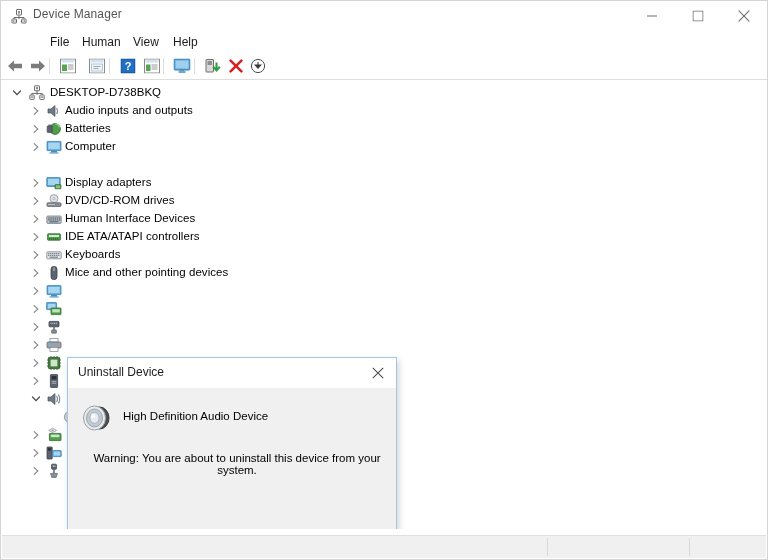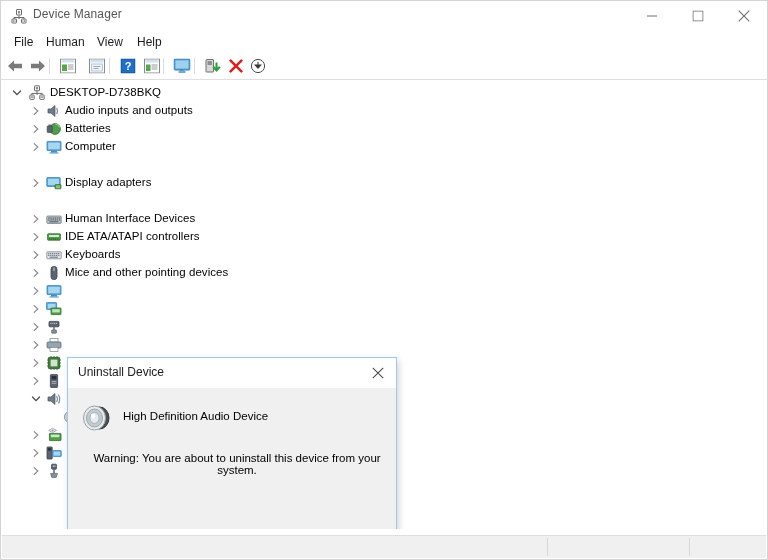--- a/index.html
+++ b/index.html
@@ -15,21 +15,21 @@
   
   .titlebar{position:absolute;left:0;top:0;width:766px;height:30px;background:#ffffff;}
   .title-icon{position:absolute;left:10px;top:7px;width:16px;height:16px;}
   .title-text{position:absolute;left:32px;top:6px;font-size:12px;color:#555;letter-spacing:.1px;}
   .wbtn{position:absolute;top:0;width:46px;height:30px;cursor:default;}
   .wbtn svg{position:absolute;left:50%;top:50%;transform:translate(-50%,-50%);}
   .wbtn.min{right:92px;} .wbtn.max{right:46px;} .wbtn.close{right:0;}
 
   
   .menubar{position:absolute;left:0;top:30px;width:766px;height:22px;background:#ffffff;}
-  .menu-item{position:absolute;top:3px;font-size:12px;color:#1b1b1b;padding:1px 5px;cursor:default;}
+  .menu-item{position:absolute;top:3px;font-size:12px;color:#1b1b1b;padding:1px 5px;cursor:default;margin-left:36px;}
 
   
   .toolbar{position:absolute;left:0;top:52px;width:766px;height:26px;background:#ffffff;
            border-bottom:1px solid #dedede;}
   .tb{position:absolute;top:3px;width:20px;height:20px;cursor:default;}
   .tb svg,.tb .gly{position:absolute;left:50%;top:50%;transform:translate(-50%,-50%);}
   .tbsep{position:absolute;top:5px;width:1px;height:16px;background:#dcdcdc;}
 
   
   .treepane{position:absolute;left:1px;top:79px;width:764px;height:449px;background:#ffffff;overflow:hidden;}
@@ -262,20 +262,36 @@
         <svg width="16" height="16" viewBox="0 0 16 16">
           <rect x="0.8" y="2.6" width="13.4" height="8.8" rx="0.6" fill="#5aa7dd" stroke="#3a7fb0" stroke-width="0.8"></rect>
           <rect x="2" y="3.8" width="11" height="6.2" fill="#a6d6f0"></rect>
           <rect x="9" y="9.6" width="6" height="4.2" rx="0.5" fill="#4f9e4a" stroke="#35682f" stroke-width="0.7"></rect>
           <path d="M10 11 H14 M10 12.4 H14" stroke="#bfe3bc" stroke-width="0.7"></path>
         </svg>
       </span>
       <span class="nlabel" style="left:63px">Display adapters</span>
     </div>
 
+    <div class="row" style="top:112px">
+      <span class="chev" style="left:29px">
+        <svg width="10" height="10" viewBox="0 0 10 10">
+            <path d="M3.2 1.6 L6.8 5 L3.2 8.4" stroke="#8a8a8a" stroke-width="1.2" fill="none" stroke-linecap="round"></path>
+          </svg>
+      </span>
+      <span class="nicon" style="left:44px">
+        <svg width="16" height="16" viewBox="0 0 16 16">
+          <circle cx="8" cy="5.6" r="4" fill="#dfe3e7" stroke="#8d939a" stroke-width="0.8"></circle>
+          <circle cx="8" cy="5.6" r="1.1" fill="#ffffff" stroke="#8d939a" stroke-width="0.6"></circle>
+          <rect x="1" y="9.8" width="14" height="3.6" rx="0.8" fill="#8a8f96" stroke="#5c6169" stroke-width="0.8"></rect>
+          <rect x="2" y="11" width="7" height="0.9" fill="#c3c8ce"></rect>
+        </svg>
+      </span>
+      <span class="nlabel" style="left:63px">DVD/CD-ROM drives</span>
+    </div>
 
     <div class="row" style="top:130px">
       <span class="chev" style="left:29px">
         <svg width="10" height="10" viewBox="0 0 10 10">
             <path d="M3.2 1.6 L6.8 5 L3.2 8.4" stroke="#8a8a8a" stroke-width="1.2" fill="none" stroke-linecap="round"></path>
           </svg>
       </span>
       <span class="nicon" style="left:44px">
         <svg width="16" height="16" viewBox="0 0 16 16">
           <rect x="0.8" y="5" width="14.4" height="7.4" rx="1" fill="#b9c3cb" stroke="#737c85" stroke-width="0.8"></rect>

